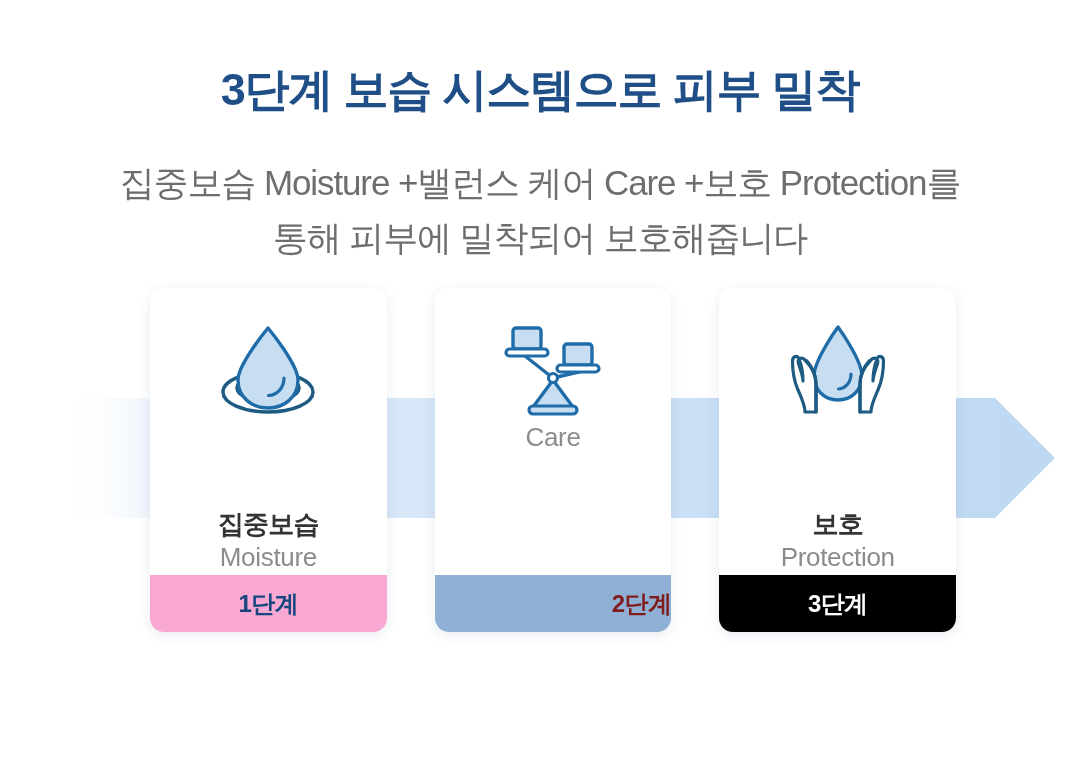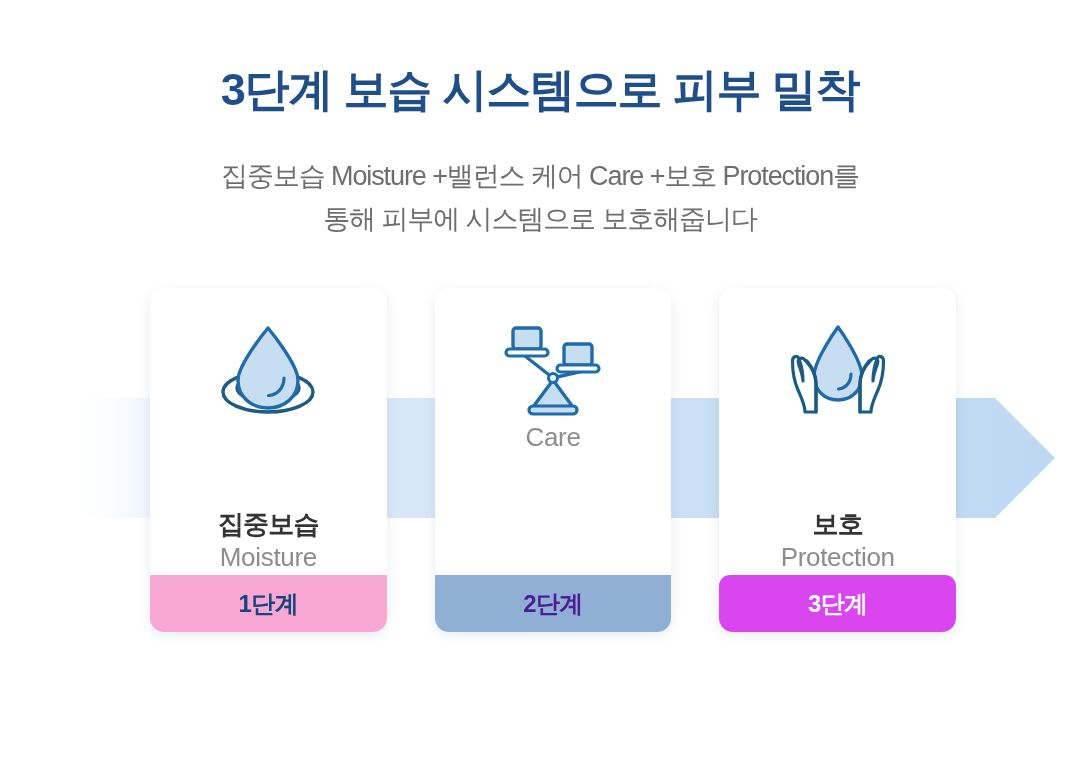--- a/index.html
+++ b/index.html
@@ -32,21 +32,21 @@
     padding-top: 50px;
     font-size: 45px;
     font-weight: 700;
     letter-spacing: -1.2px;
     color: #1f4f86;
     line-height: 1.18;
   }
   .subtitle {
     margin: 8px;
     padding-top: 26px;
-    font-size: 27px;
+    font-size: 35px;
     font-weight: 400;
     letter-spacing: -1.1px;
     color: #6e6e6e;
     line-height: 1.58;
   }
   .subtitle-line { display: block; }
 
   
   .arrow-band {
     position: absolute;
@@ -118,33 +118,33 @@
   .card-step {
     flex: 0 0 auto;
     height: 57px;
     line-height: 57px;
     text-align: center;
     font-size: 24px;
     font-weight: 700;
     letter-spacing: -0.6px;
   }
   .step-1 { background: #f9a8d4; color: #15477e; }
-  .step-2 { background: #8fb0d4; color: #4c1d95; }
-  .step-3 { background: #d946ef; color: #ffffff; border-radius: 11px; }
+  .step-2 { background: #8fb0d4; color: #7f1d1d; text-align: right; }
+  .step-3 { background: #000000; color: #ffffff; }
 </style>
 </head>
 <body>
 
 <div class="page">
 
   <div class="header">
     <h1 class="title">3단계 보습 시스템으로 피부 밀착</h1>
     <p class="subtitle">
       <span class="subtitle-line">집중보습 Moisture +밸런스 케어 Care +보호 Protection를</span>
-      <span class="subtitle-line">통해 피부에 시스템으로 보호해줍니다</span>
+      <span class="subtitle-line">통해 피부에 밀착되어 보호해줍니다</span>
     </p>
   </div>
 
   <div class="arrow-band">
     <svg width="995" height="120" viewBox="0 0 995 120" aria-hidden="true">
       <defs>
         <linearGradient id="bandGrad" x1="0" y1="0" x2="1" y2="0">
           <stop offset="0" stop-color="#ffffff" stop-opacity="0"></stop>
           <stop offset="0.10" stop-color="#dbe9f9" stop-opacity="0.55"></stop>
           <stop offset="0.30" stop-color="#d4e5f8" stop-opacity="0.85"></stop>

